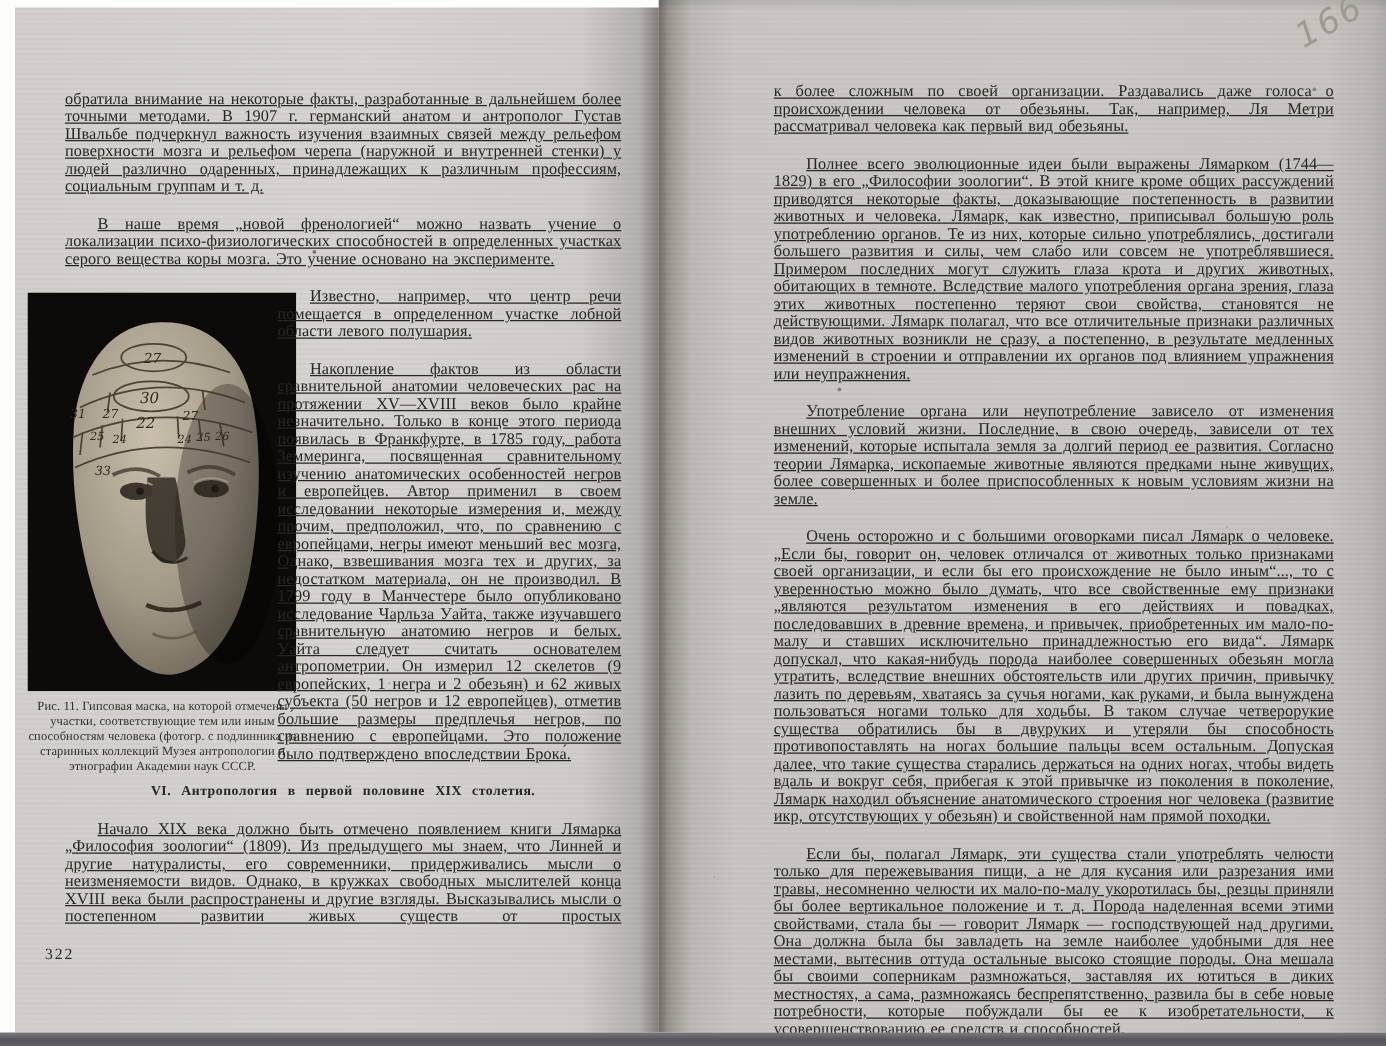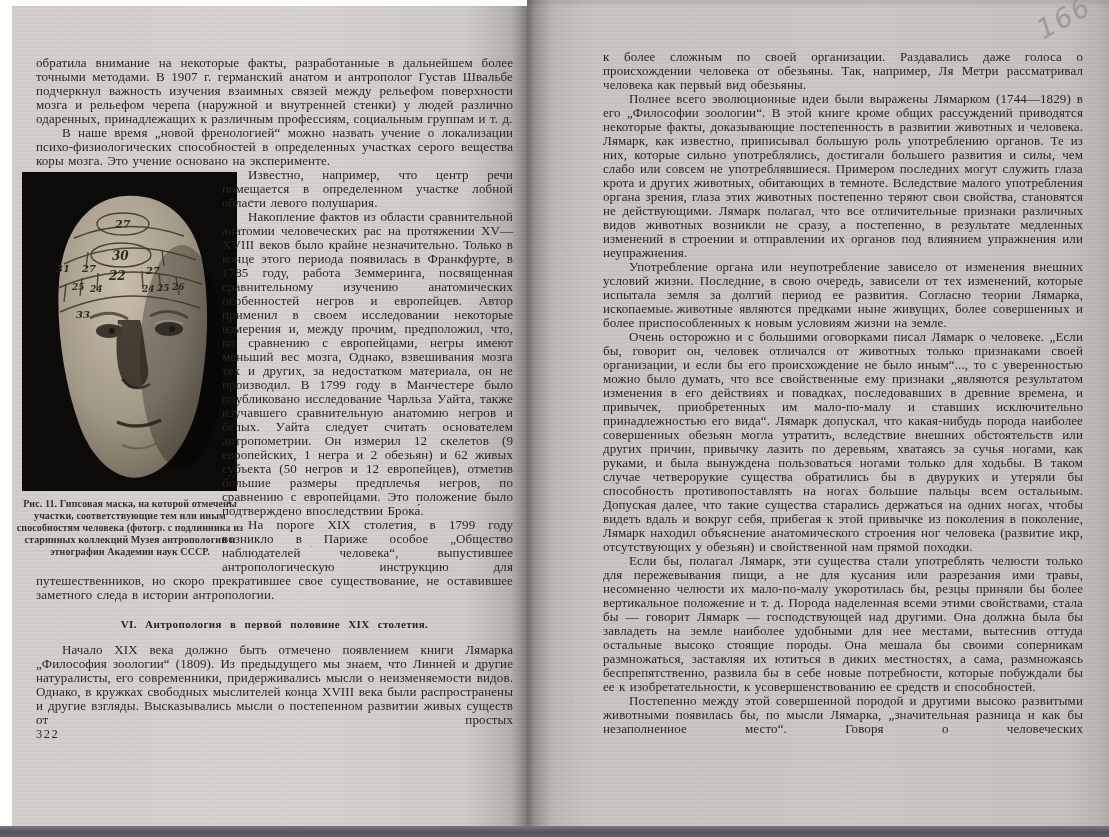--- a/index.html
+++ b/index.html
@@ -14,26 +14,26 @@
     background:
       repeating-linear-gradient(0deg, rgba(255,255,255,.02) 0 2px, rgba(0,0,0,.02) 2px 4px),
       linear-gradient(90deg,#6f6c67 0%,#96938d 1.3%,#bcb9b4 4.5%,#c9c6c1 11%,#cbc8c3 60%,#c6c3be 92%,#bab7b2 98%,#aeaba6 100%);}
   .page.right::before{content:"";position:absolute;left:0;top:0;right:0;height:8px;
     background:linear-gradient(180deg,rgba(0,0,0,.10),rgba(0,0,0,0));}
   .bottom-edge{position:absolute;left:0;top:826px;width:1109px;height:11px;
     background:linear-gradient(180deg,#7b787e 0%,#56535b 55%,#615e66 100%);}
   .textcol{position:absolute;top:50px;font-size:13px;line-height:14px;}
   .page.left .textcol{left:24px;width:477px;}
   .page.right .textcol{left:76px;width:480px;}
-  .p{margin:0;text-align:justify;text-indent:26px;letter-spacing:.1px;word-spacing:1px;}
+  .p{margin:16px;text-align:justify;text-indent:26px;letter-spacing:.1px;word-spacing:1px;text-decoration:underline;}
   .p.noind{text-indent:0;}
   .p.cont{text-align-last:justify;}
   .heading{margin:15px 0 12px 0;font-size:11px;font-weight:bold;text-align:center;
     letter-spacing:.4px;word-spacing:5px;}
-  .fig{float:left;width:188px;margin:4px 12px 4px -14px;font-weight:bold;}
+  .fig{float:left;width:188px;margin:4px 12px 4px -14px;}
   .fig svg{display:block;}
   .cap{width:238px;margin:7px 0 0 -11px;font-size:10px;line-height:12px;text-align:center;
     letter-spacing:.1px;color:#33312b;}
   .pagenum{font-size:12.5px;letter-spacing:1.5px;}
   .pagenum.num-right{text-align:right;padding-right:22px;}
   .handwritten{position:absolute;right:16px;top:2px;transform:rotate(-29deg);
     font-family:"DejaVu Sans",sans-serif;font-style:italic;font-size:27px;
     color:#9d9a94;letter-spacing:2px;}
   .speck{position:absolute;left:250px;top:200px;width:3px;height:3px;border-radius:50%;background:#7a7772;
     box-shadow:180px -60px 0 -1px #75726d, 420px 110px 0 #7d7a75, 60px 345px 0 -1px #85827d,
@@ -103,21 +103,20 @@
             <text class="mask-num" x="135" y="119" font-size="9">25</text>
             <text class="mask-num" x="150" y="118" font-size="9">26</text>
             <text class="mask-num" x="54" y="146" font-size="10">33</text>
           </g>
         </svg>
         <figcaption class="cap">Рис. 11. Гипсовая маска, на которой отмечены участки, соответствующие тем или иным способностям человека (фотогр. с подлинника из старинных коллекций Музея антропологии и этнографии Академии наук СССР.</figcaption>
       </figure>
 
       <p class="p">Известно, например, что центр речи помещается в определенном участке лобной области левого полушария.</p>
       <p class="p">Накопление фактов из области сравнительной анатомии человеческих рас на протяжении XV—XVIII веков было крайне незначительно. Только в конце этого периода появилась в Франкфурте, в 1785 году, работа Земмеринга, посвященная сравнительному изучению анатомических особенностей негров и европейцев. Автор применил в своем исследовании некоторые измерения и, между прочим, предположил, что, по сравнению с европейцами, негры имеют меньший вес мозга, Однако, взвешивания мозга тех и других, за недостатком материала, он не производил. В 1799 году в Манчестере было опубликовано исследование Чарльза Уайта, также изучавшего сравнительную анатомию негров и белых. Уайта следует считать основателем антропометрии. Он измерил 12 скелетов (9 европейских, 1 негра и 2 обезьян) и 62 живых субъекта (50 негров и 12 европейцев), отметив бо́льшие размеры предплечья негров, по сравнению с европейцами. Это положение было подтверждено впоследствии Брока́.</p>
-      <p class="p">На пороге XIX столетия, в 1799 году возникло в Париже особое „Общество наблюдателей человека“, выпустившее антропологическую инструкцию для путешественников, но скоро прекратившее свое существование, не оставившее заметного следа в истории антропологии.</p>
       <h2 class="heading">VI. Антропология в первой половине XIX столетия.</h2>
       <p class="p cont">Начало XIX века должно быть отмечено появлением книги Лямарка „Философия зоологии“ (1809). Из предыдущего мы знаем, что Линней и другие натуралисты, его современники, придерживались мысли о неизменяемости видов. Однако, в кружках свободных мыслителей конца XVIII века были распространены и другие взгляды. Высказывались мысли о постепенном развитии живых существ от простых</p>
       <div class="pagenum">322</div>
     </div>
   </div>
 
   <div class="page right">
     <div class="handwritten">166</div>
     <div class="textcol">
       <p class="p noind">к более сложным по своей организации. Раздавались даже голоса о происхождении человека от обезьяны. Так, например, Ля Метри рассматривал человека как первый вид обезьяны.</p>

